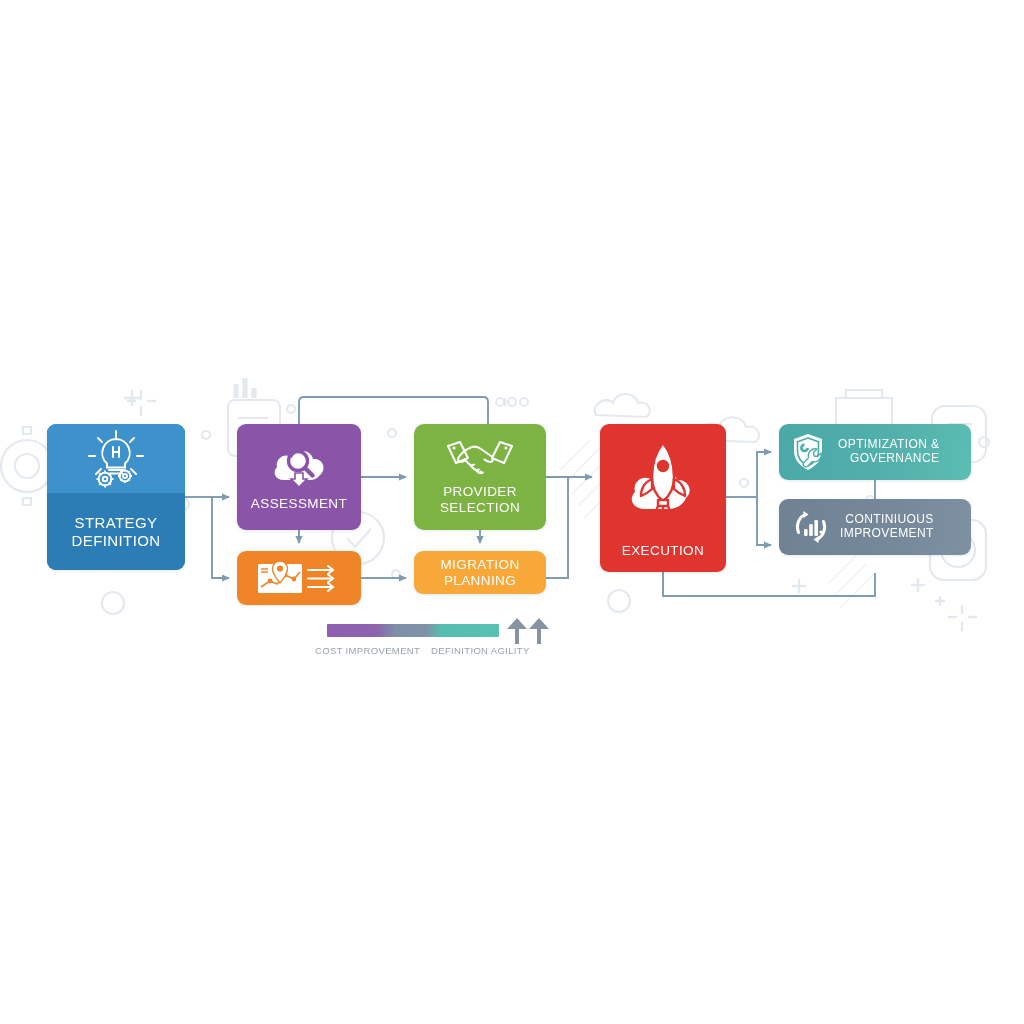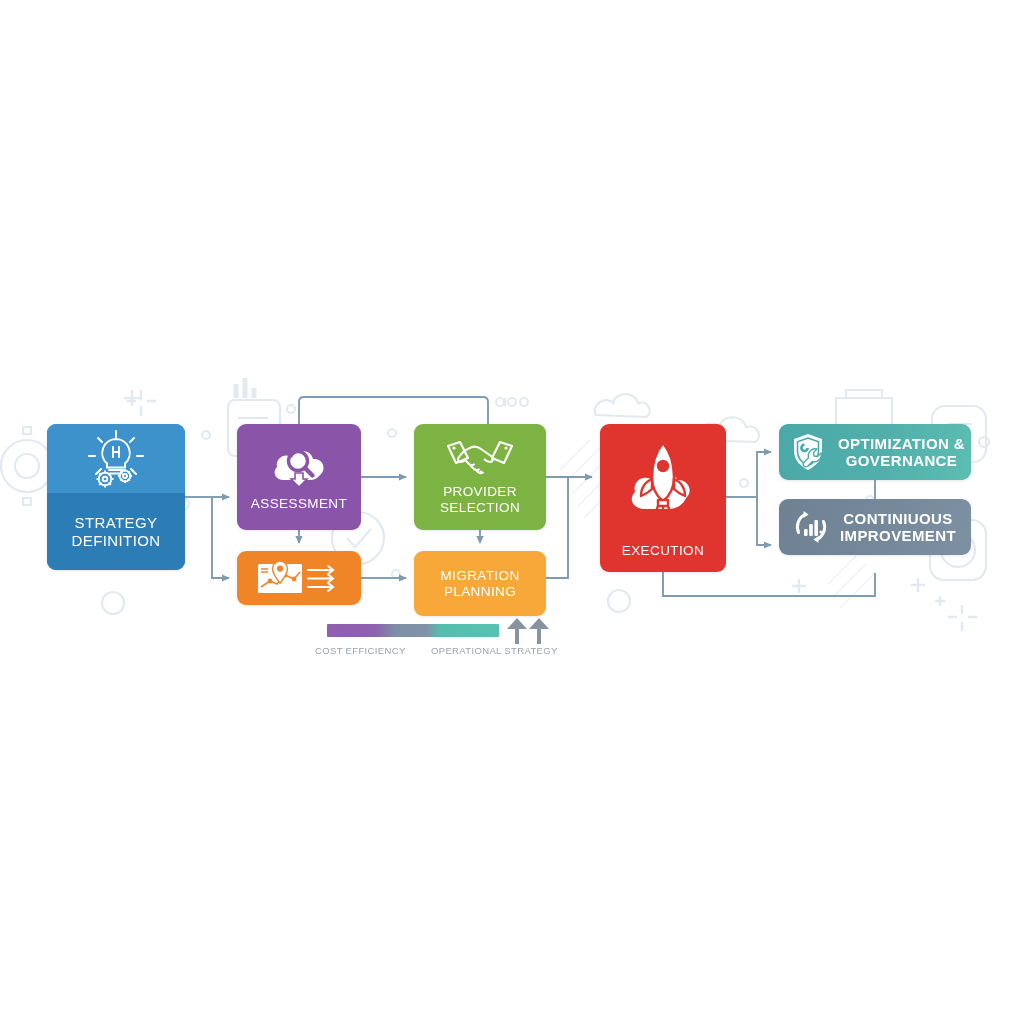--- a/index.html
+++ b/index.html
@@ -52,36 +52,36 @@
     position:absolute;left:0;top:69px;width:100%;height:77px;background:#2c7cb5;
     display:flex;align-items:center;justify-content:center;
   }
   #node-strategy .node-label{font-size:15px;}
 
   #node-assessment{left:237px;top:424px;width:124px;height:106px;background:#8a54a8;}
   #node-assessment .node-label{font-size:13.5px;margin-top:6px;}
 
   #node-roadmap{left:237px;top:551px;width:124px;height:54px;background:#f08528;}
 
-  #node-provider{left:414px;top:424px;width:132px;height:106px;background:#7cb342;}
+  #node-provider{left:414px;top:424px;width:132px;height:106px;background:#7cb342;border-radius:10px;}
   #node-provider .node-label{font-size:13.5px;margin-top:4px;}
 
-  #node-migration{left:414px;top:551px;width:132px;height:65px;background:#f7a838;}
+  #node-migration{left:414px;top:551px;width:132px;height:43px;background:#f7a838;}
   #node-migration .node-label{font-size:13.5px;}
 
   #node-execution{left:600px;top:424px;width:126px;height:148px;background:#e0342f;}
   #node-execution .node-label{font-size:13.5px;margin-top:22px;}
 
   #node-optimization{left:779px;top:424px;width:192px;height:56px;
     background:linear-gradient(100deg,#4aa8a8 0%,#51b0ab 55%,#5cbdb2 100%);}
   #node-optimization .row,#node-continuous .row{
     width:100%;height:100%;display:flex;align-items:center;justify-content:flex-start;
     padding-left:12px;box-sizing:border-box;gap:9px;
   }
-  #node-optimization .node-label,#node-continuous .node-label{font-size:15px;text-align:center;font-weight:bold;}
+  #node-optimization .node-label,#node-continuous .node-label{font-size:12px;text-align:right;}
 
   #node-continuous{left:779px;top:499px;width:192px;height:56px;
     background:linear-gradient(100deg,#6e8294 0%,#76899b 60%,#7e91a2 100%);}
 
   
   #legend{position:absolute;left:305px;top:618px;width:270px;height:46px;}
   #legend-bar{
     position:absolute;left:22px;top:6px;width:172px;height:13px;border-radius:1px;
     background:linear-gradient(90deg,#8f5fb0 0%,#8e62ae 28%,#7d8fa6 40%,#7e93a8 58%,#56bdae 66%,#56c2b2 100%);
   }
@@ -351,17 +351,17 @@
 IMPROVEMENT</div>
     </div>
   </div>
 
   <div id="legend">
     <div id="legend-bar"></div>
     <svg id="legend-arrows" width="46" height="26" viewBox="0 0 46 26">
       <path d="M10 26 V11 H2 L12 0 L22 11 H14 V26 z" fill="#8793a0"></path>
       <path d="M32 26 V11 H24 L34 0 L44 11 H36 V26 z" fill="#8793a0"></path>
     </svg>
-    <div class="legend-cap" id="cap-cost">COST EFFICIENCY</div>
-    <div class="legend-cap" id="cap-agility">OPERATIONAL STRATEGY</div>
+    <div class="legend-cap" id="cap-cost">COST IMPROVEMENT</div>
+    <div class="legend-cap" id="cap-agility">DEFINITION AGILITY</div>
   </div>
 
 </div>
 
 </body></html>

